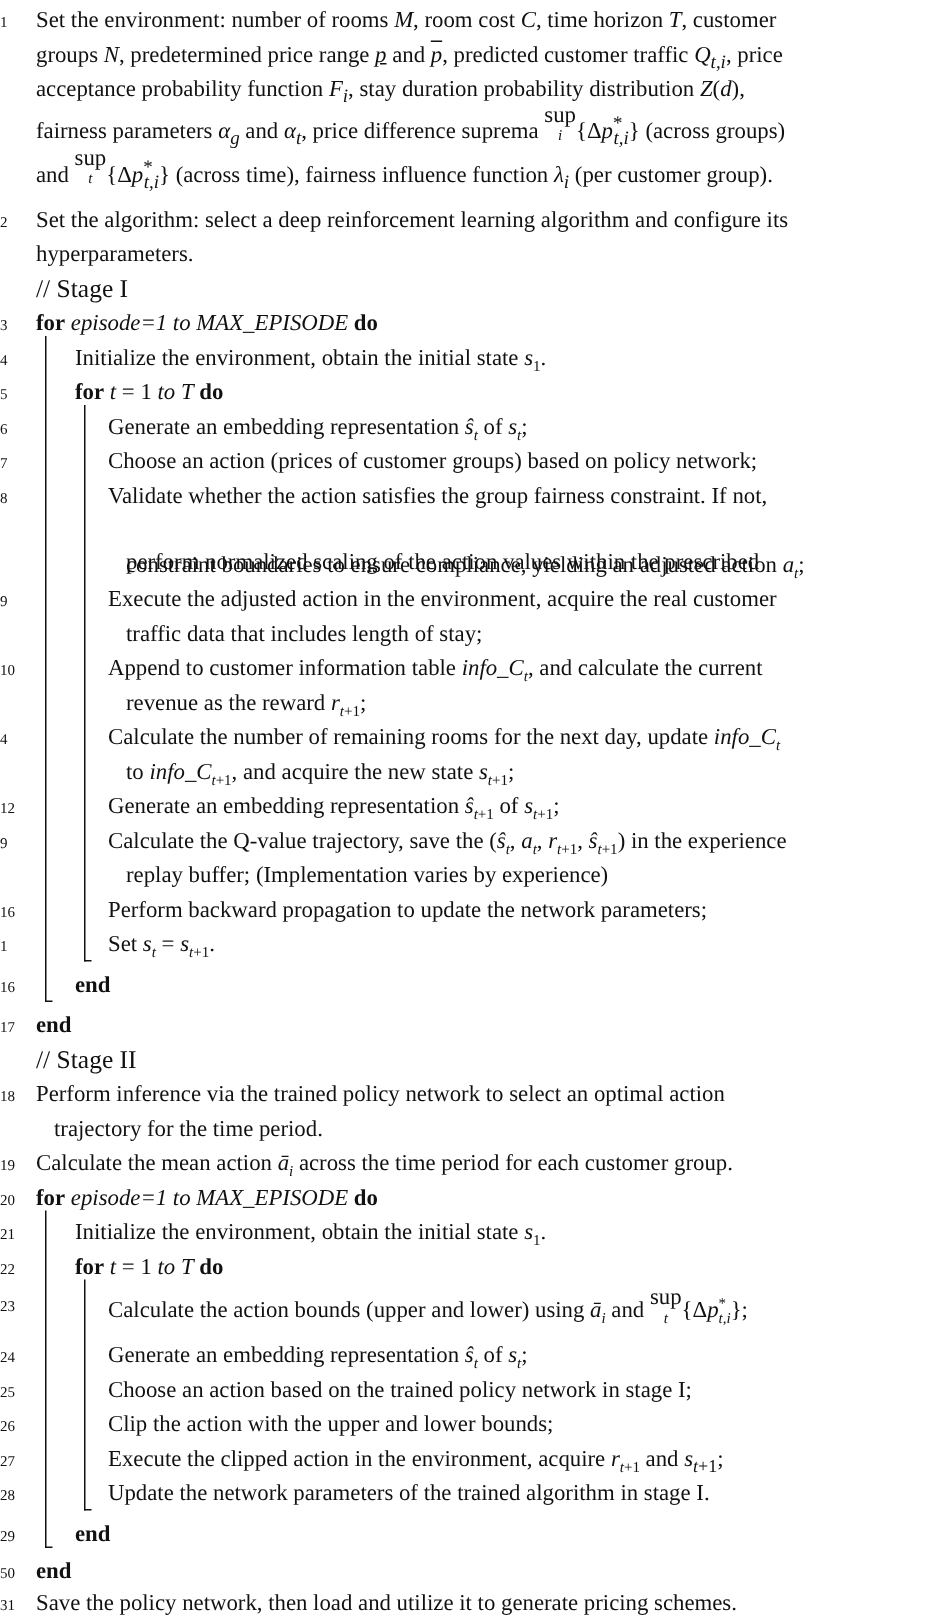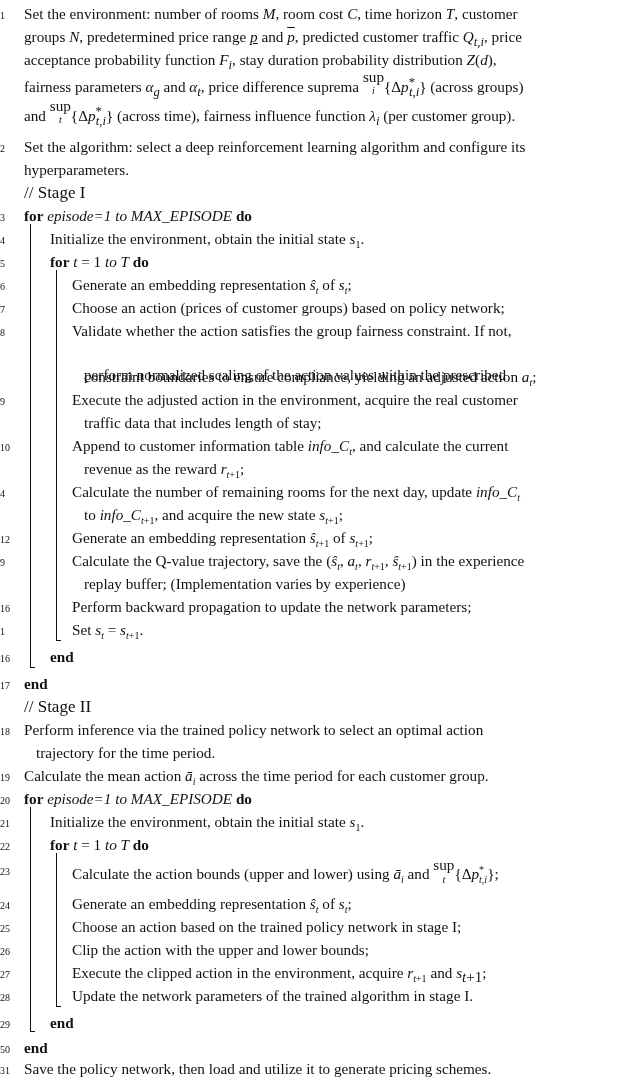--- a/index.html
+++ b/index.html
@@ -167,21 +167,21 @@
     <div class="line" style="top: 915px;">
       <span class="num">25</span>
       <span class="txt" style="left: 72px;">Choose an action based on the trained policy network in stage I;</span>
     </div>
     <div class="line" style="top: 938px;">
       <span class="num">26</span>
       <span class="txt" style="left: 72px;">Clip the action with the upper and lower bounds;</span>
     </div>
     <div class="line" style="top: 961px;">
       <span class="num">27</span>
-      <span class="txt" style="left: 72px;">Execute the clipped action in the environment, acquire <i>r</i><sub style="font-size:10px"><i>t</i>+1</sub> and <i>s</i><sub style="font-size:15px"><i>t</i>+1</sub>;</span>
+      <span class="txt" style="left: 72px;">Execute the clipped action in the environment, acquire <i>r</i><sub style="font-size:10px"><i>t</i>+1</sub> and <i>s</i><sub style="font-size:12px"><i>t</i>+1</sub>;</span>
     </div>
     <div class="line" style="top: 984px;">
       <span class="num">28</span>
       <span class="txt" style="left: 72px;">Update the network parameters of the trained algorithm in stage I.</span>
     </div>
     <div class="line" style="top: 1011px;">
       <span class="num">29</span>
       <span class="txt" style="left: 50px;"><b>end</b></span>
     </div>
     <div class="line" style="top: 1036px;">

